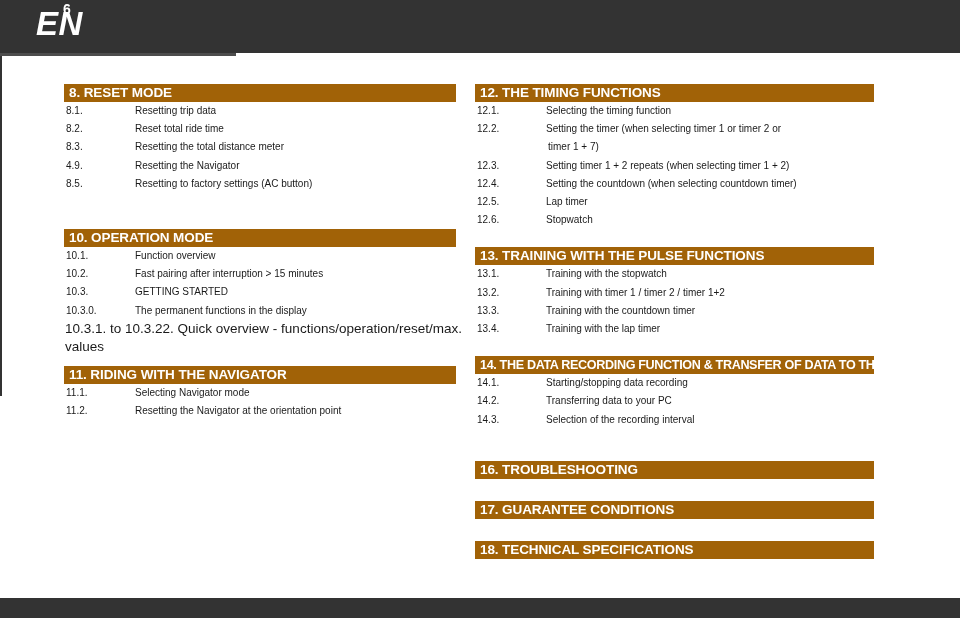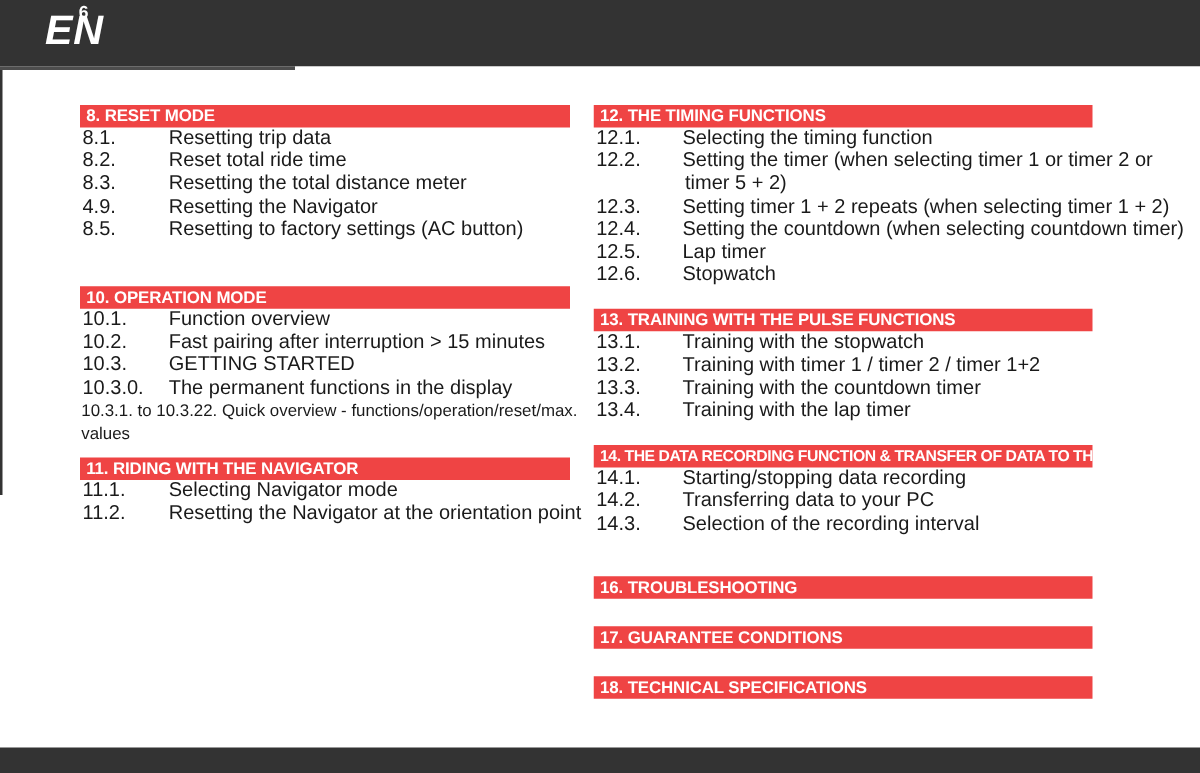--- a/index.html
+++ b/index.html
@@ -66,41 +66,41 @@
   .col-right {
     left: 475px;
     width: 399px;
   }
 
   
   .section {
     margin-bottom: 0;
   }
   .sec-bar {
-    background: #ef4444;
+    background: #a16207;
     color: #ffffff;
     font-size: 13.5px;
     font-weight: bold;
     line-height: 18px;
     height: 18px;
     padding: 0 0 0 5px;
     letter-spacing: -0.1px;
     white-space: nowrap;
     overflow: hidden;
     box-sizing: border-box;
   }
   .sec-bar.tight {
     font-size: 12.6px;
     letter-spacing: -0.35px;
   }
 
   .entry {
     display: block;
     position: relative;
-    font-size: 16px;
+    font-size: 10px;
     line-height: 18.2px;
     color: #1a1a1a;
     white-space: nowrap;
   }
   .entry .num {
     display: inline-block;
     width: 71px;
     padding-left: 2px;
     box-sizing: border-box;
   }
@@ -210,21 +210,21 @@
 
   <div class="section">
     <div class="sec-bar">12. THE TIMING FUNCTIONS</div>
     <div class="entry">
       <span class="num">12.1.</span><span class="txt">Selecting the timing function</span>
     </div>
     <div class="entry">
       <span class="num">12.2.</span><span class="txt">Setting the timer (when selecting timer 1 or timer 2 or</span>
     </div>
     <div class="entry cont">
-      <span class="txt">timer 5 + 2)</span>
+      <span class="txt">timer 1 + 7)</span>
     </div>
     <div class="entry">
       <span class="num">12.3.</span><span class="txt">Setting timer 1 + 2 repeats (when selecting timer 1 + 2)</span>
     </div>
     <div class="entry">
       <span class="num">12.4.</span><span class="txt">Setting the countdown (when selecting countdown timer)</span>
     </div>
     <div class="entry">
       <span class="num">12.5.</span><span class="txt">Lap timer</span>
     </div>

